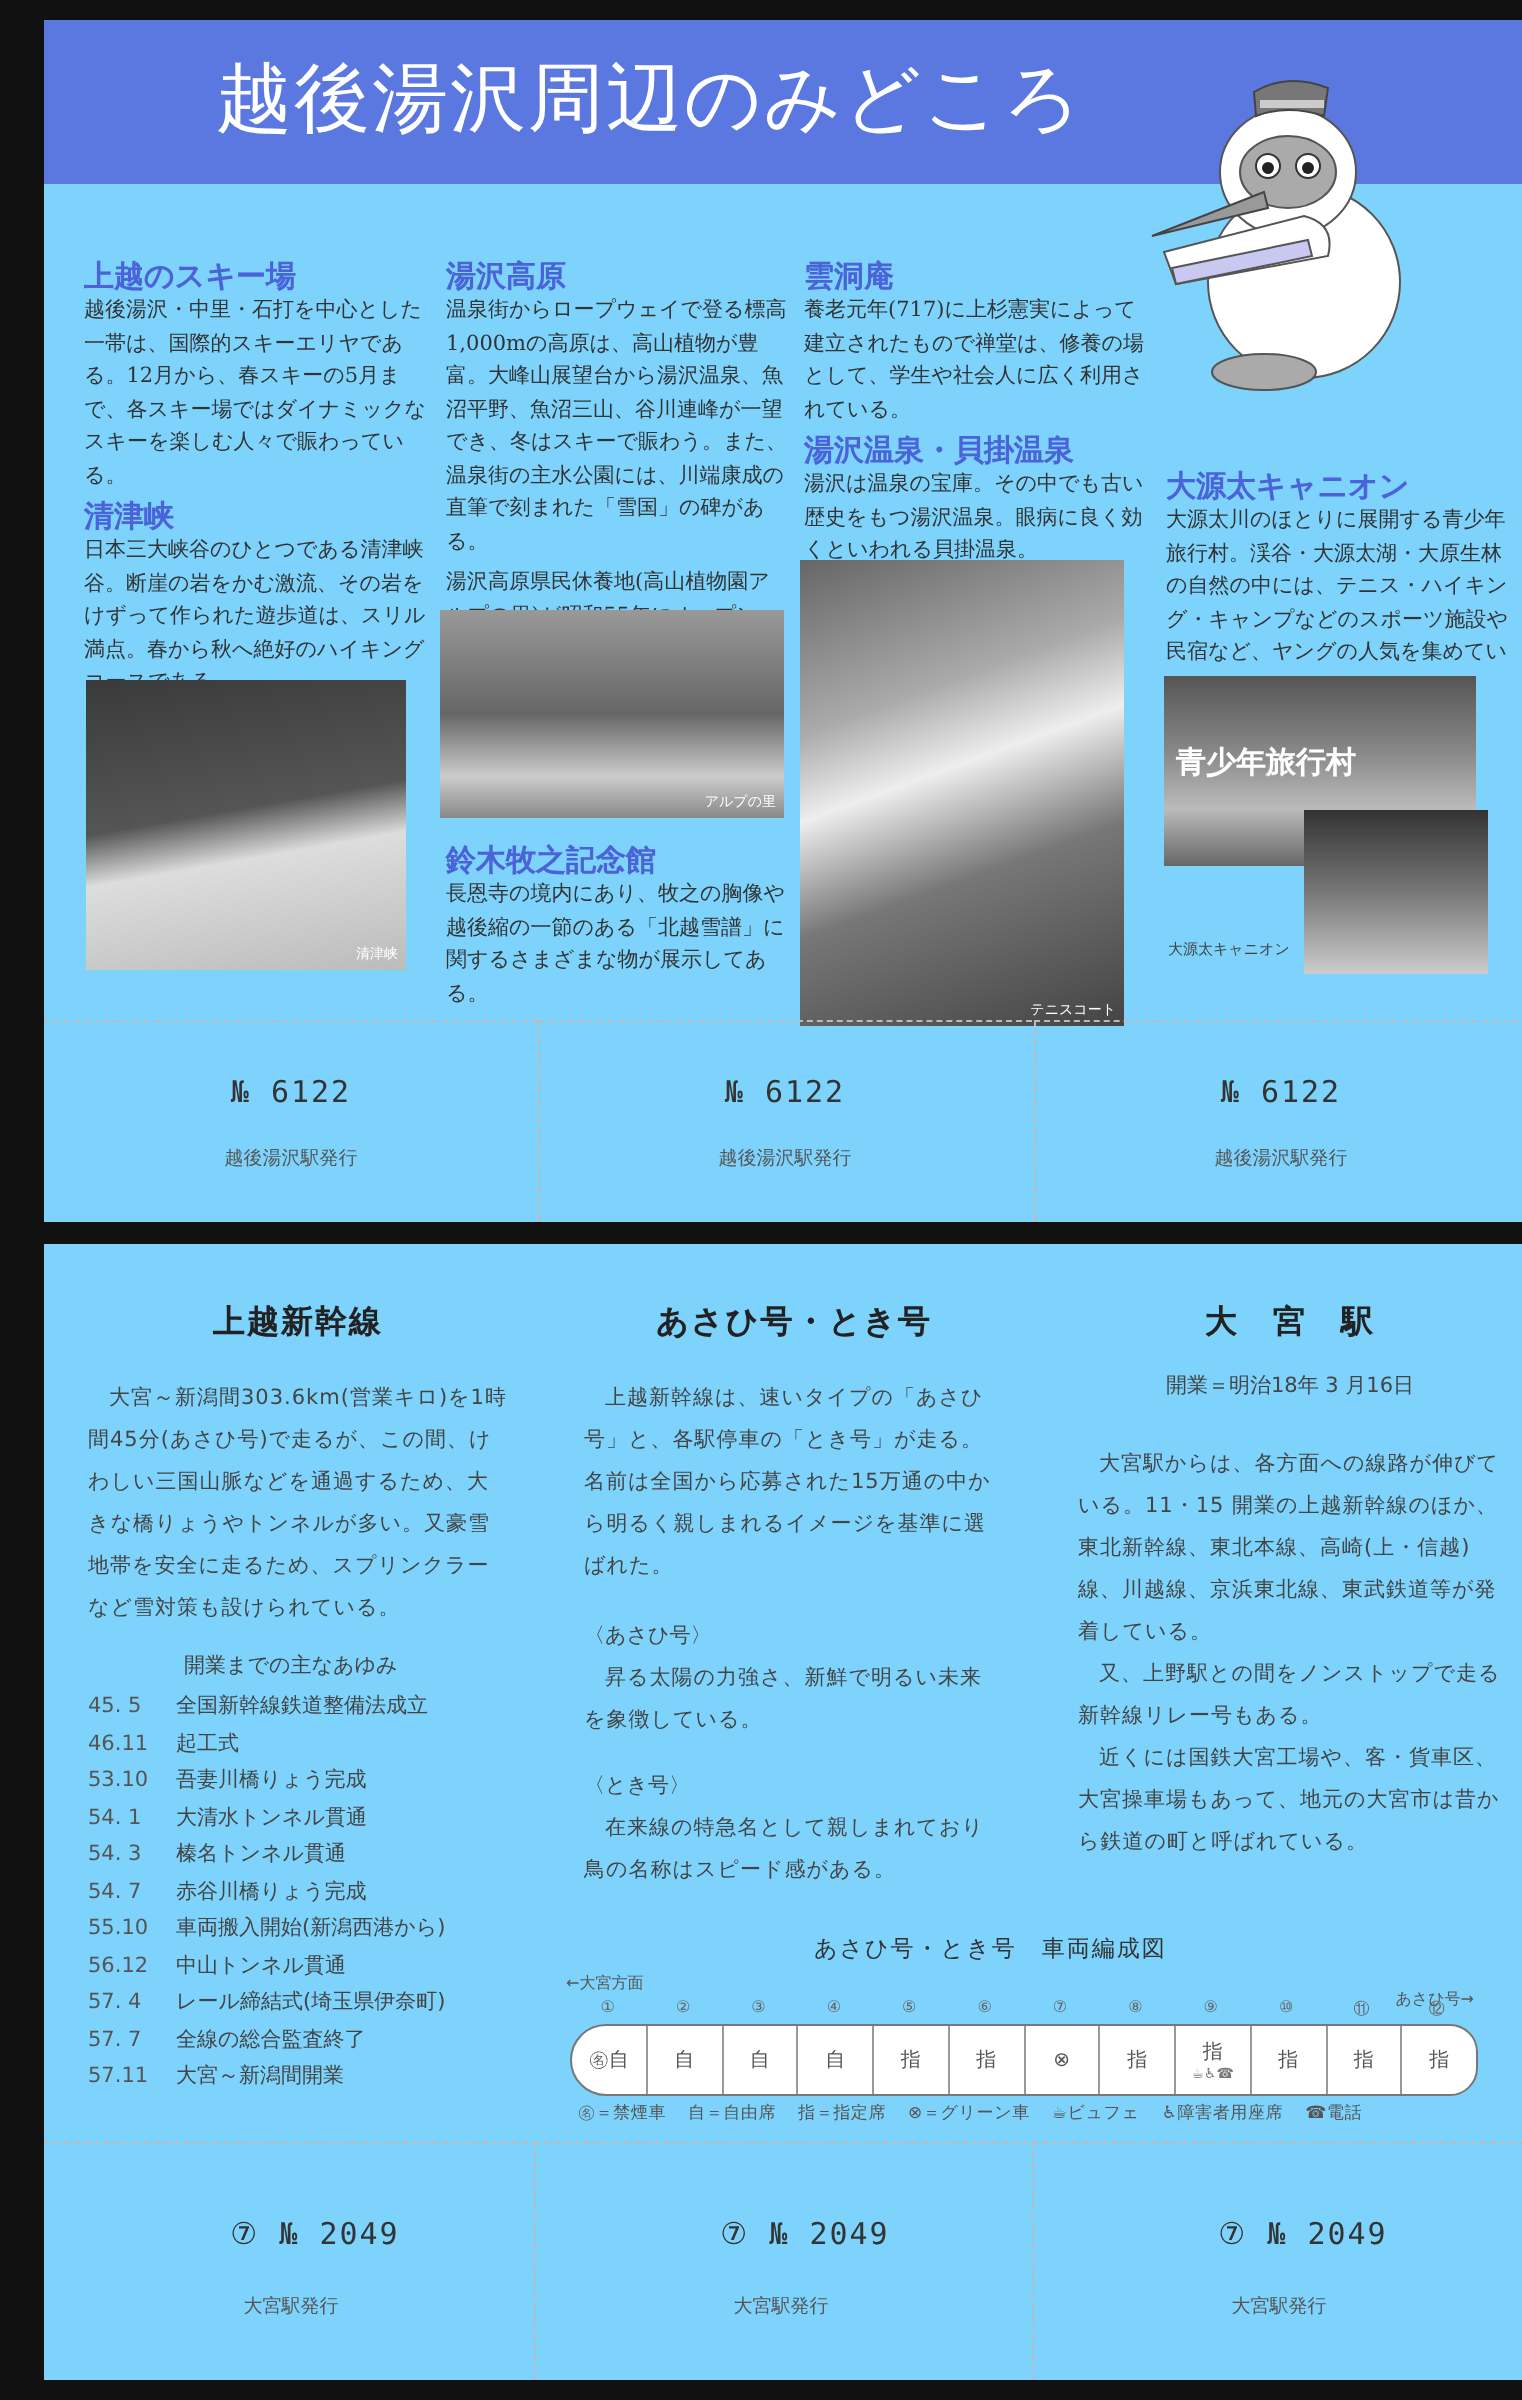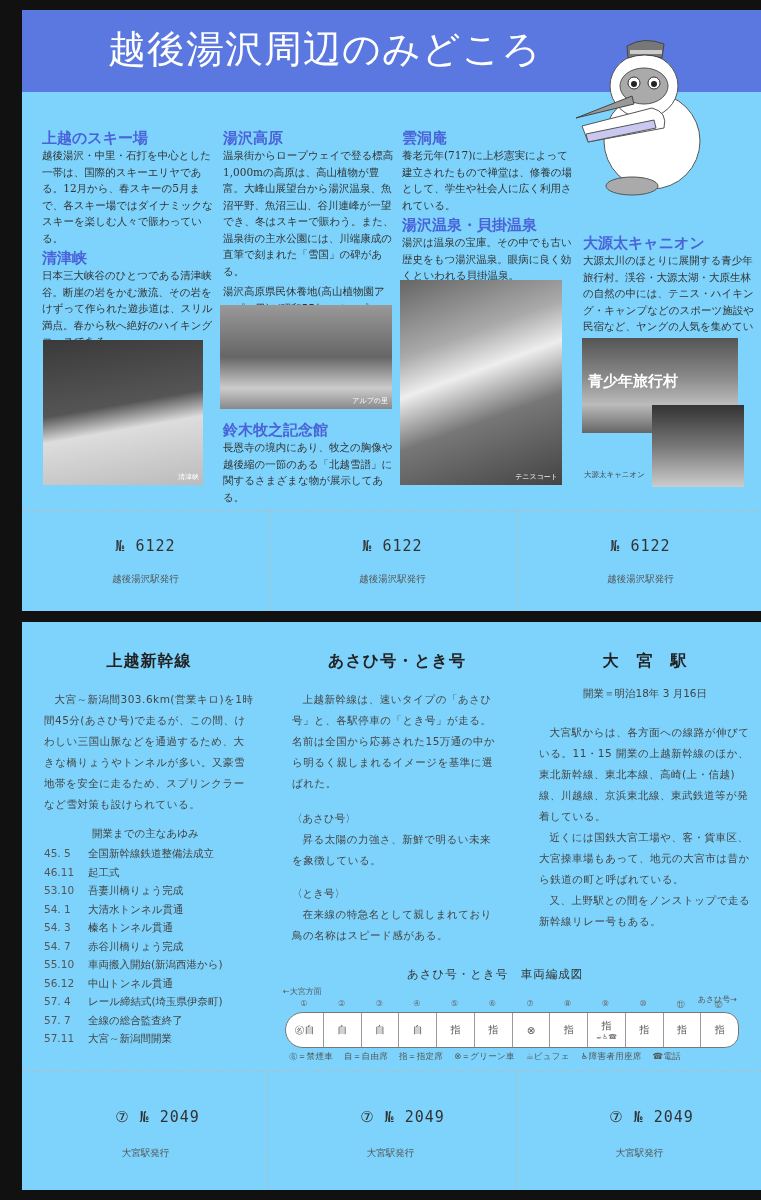--- a/index.html
+++ b/index.html
@@ -100,21 +100,21 @@
     <h4 class="sec-h">鈴木牧之記念館</h4>
     <p class="sec-p">長恩寺の境内にあり、牧之の胸像や越後縮の一節のある「北越雪譜」に関するさまざまな物が展示してある。</p>
   </div>
 
   <div class="col" style="left:380px;">
     <h4 class="sec-h">雲洞庵</h4>
     <p class="sec-p">養老元年(717)に上杉憲実によって建立されたもので禅堂は、修養の場として、学生や社会人に広く利用されている。</p>
     <h4 class="sec-h">湯沢温泉・貝掛温泉</h4>
     <p class="sec-p">湯沢は温泉の宝庫。その中でも古い歴史をもつ湯沢温泉。眼病に良く効くといわれる貝掛温泉。</p>
   </div>
-  <div class="photo" style="left:378px; top:270px; width:162px; height:205px; background:linear-gradient(160deg,#666 0%,#aaa 30%,#eee 45%,#777 65%,#444 100%);">
+  <div class="photo" style="left:378px; top:270px; width:162px; height:233px; background:linear-gradient(160deg,#666 0%,#aaa 30%,#eee 45%,#777 65%,#444 100%);">
     <span class="photo-cap">テニスコート</span>
   </div>
 
   <div class="col" style="left:561px; top:225px;">
     <h4 class="sec-h">大源太キャニオン</h4>
     <p class="sec-p">大源太川のほとりに展開する青少年旅行村。渓谷・大源太湖・大原生林の自然の中には、テニス・ハイキング・キャンプなどのスポーツ施設や民宿など、ヤングの人気を集めている。</p>
   </div>
   <div class="photo" style="left:560px; top:328px; width:156px; height:95px; background:linear-gradient(180deg,#555 0%,#888 40%,#bbb 70%,#666 100%);">
     <span style="position:absolute; left:6px; top:34px; font-size:15px; color:#fff; font-weight:bold; font-family:'DejaVu Sans',sans-serif;">青少年旅行村</span>
   </div>
@@ -197,22 +197,22 @@
     <div class="sub-h" style="margin-top:14px;">〈あさひ号〉</div>
     <p class="c2p">昇る太陽の力強さ、新鮮で明るい未来を象徴している。</p>
     <div class="sub-h">〈とき号〉</div>
     <p class="c2p">在来線の特急名として親しまれており鳥の名称はスピード感がある。</p>
   </div>
 
   <div class="c2col" style="left:517px; width:212px;">
     <div class="c2h">大　宮　駅</div>
     <div class="open-date">開業＝明治18年 3 月16日</div>
     <p class="c2p">大宮駅からは、各方面への線路が伸びている。11・15 開業の上越新幹線のほか、東北新幹線、東北本線、高崎(上・信越)線、川越線、京浜東北線、東武鉄道等が発着している。</p>
+    <p class="c2p">又、上野駅との間をノンストップで走る新幹線リレー号もある。</p>
     <p class="c2p">近くには国鉄大宮工場や、客・貨車区、大宮操車場もあって、地元の大宮市は昔から鉄道の町と呼ばれている。</p>
-    <p class="c2p">又、上野駅との間をノンストップで走る新幹線リレー号もある。</p>
   </div>
 
   <div class="diagram">
     <div class="diag-title">あさひ号・とき号　車両編成図</div>
     <div class="dir-left">←大宮方面</div>
     <div class="dir-right">あさひ号→</div>
     <div class="carnums">
       <span class="carnum">①</span>
       <span class="carnum">②</span>
       <span class="carnum">③</span>

